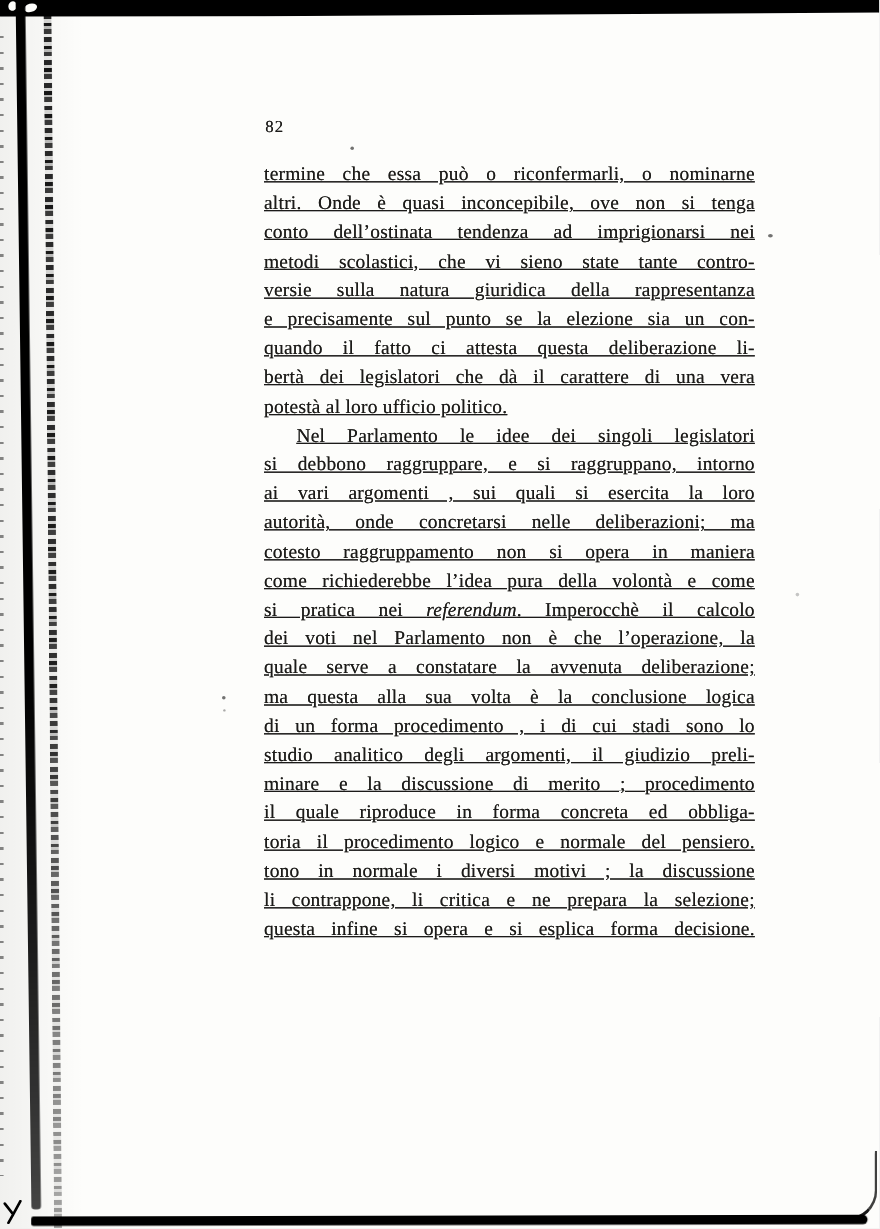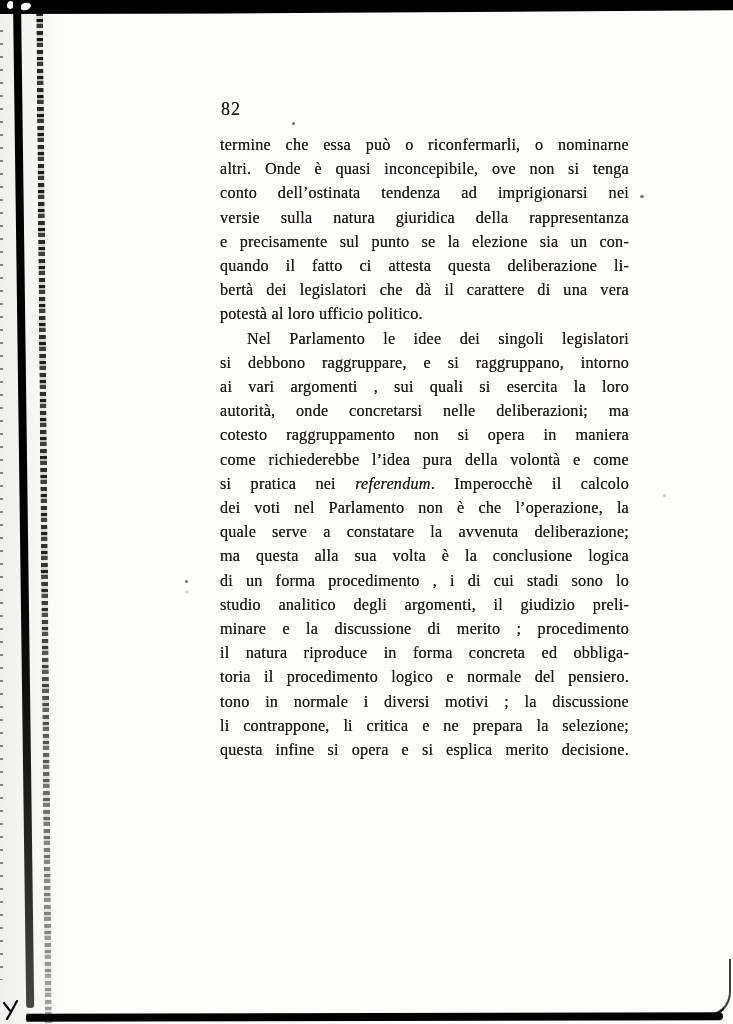--- a/index.html
+++ b/index.html
@@ -72,33 +72,34 @@
   .speck{position:absolute;background:rgba(0,0,0,0.55);border-radius:50%;}
   .speck.s1{left:292px;top:122px;width:3px;height:3px;}
   .speck.s2{left:640px;top:195px;width:4px;height:3px;}
   .speck.s3{left:185px;top:580px;width:3px;height:3px;}
   .speck.s4{left:663px;top:494px;width:3px;height:3px;opacity:0.4;}
   .speck.s5{left:186px;top:591px;width:2px;height:2px;opacity:0.6;}
 
   
   .page-number{
     position:absolute;left:221px;top:99px;
-    font-size:18px;letter-spacing:1px;
+    font-size:14px;letter-spacing:1px;
     text-shadow:0 0 0.35px rgba(28,27,25,0.8);
   }
   .text-block{
     position:absolute;left:220px;top:133px;width:409px;
     font-size:16.2px;line-height:24.2px;
     letter-spacing:0.2px;
     text-shadow:0 0 0.35px rgba(28,27,25,0.8);
   }
   .line{
     text-align:justify;
     text-align-last:justify;
     white-space:normal;
+    text-decoration:underline;
   }
   .line.align-left{text-align-last:left;}
   .line.indent{text-indent:27px;}
   .italic{font-style:italic;}
 </style>
 </head>
 <body>
 
 <div class="scan-page" style="--paper: #fdfdfb; --ink: #1c1b19; --edge: #000000;">
 
@@ -117,38 +118,39 @@
   <div class="speck s2"></div>
   <div class="speck s3"></div>
   <div class="speck s4"></div>
   <div class="speck s5"></div>
 
   <div class="page-number">82</div>
   <div class="text-block" id="text-block">
       <div class="line"><span>termine che essa può o riconfermarli, o nominarne</span></div>
       <div class="line"><span>altri. Onde è quasi inconcepibile, ove non si tenga</span></div>
       <div class="line"><span>conto dell’ostinata tendenza ad imprigionarsi nei</span></div>
+      <div class="line"><span>metodi scolastici, che vi sieno state tante contro-</span></div>
       <div class="line"><span>versie sulla natura giuridica della rappresentanza</span></div>
       <div class="line"><span>e precisamente sul punto se la elezione sia un con-</span></div>
       <div class="line"><span>quando il fatto ci attesta questa deliberazione li-</span></div>
       <div class="line"><span>bertà dei legislatori che dà il carattere di una vera</span></div>
       <div class="line align-left"><span>potestà al loro ufficio politico.</span></div>
       <div class="line indent"><span>Nel Parlamento le idee dei singoli legislatori</span></div>
       <div class="line"><span>si debbono raggruppare, e si raggruppano, intorno</span></div>
       <div class="line"><span>ai vari argomenti , sui quali si esercita la loro</span></div>
       <div class="line"><span>autorità, onde concretarsi nelle deliberazioni; ma</span></div>
       <div class="line"><span>cotesto raggruppamento non si opera in maniera</span></div>
       <div class="line"><span>come richiederebbe l’idea pura della volontà e come</span></div>
       <div class="line"><span>si pratica nei </span><span class="italic">referendum</span><span>. Imperocchè il calcolo</span></div>
       <div class="line"><span>dei voti nel Parlamento non è che l’operazione, la</span></div>
       <div class="line"><span>quale serve a constatare la avvenuta deliberazione;</span></div>
       <div class="line"><span>ma questa alla sua volta è la conclusione logica</span></div>
       <div class="line"><span>di un forma procedimento , i di cui stadi sono lo</span></div>
       <div class="line"><span>studio analitico degli argomenti, il giudizio preli-</span></div>
       <div class="line"><span>minare e la discussione di merito ; procedimento</span></div>
-      <div class="line"><span>il natura riproduce in forma concreta ed obbliga-</span></div>
+      <div class="line"><span>il quale riproduce in forma concreta ed obbliga-</span></div>
       <div class="line"><span>toria il procedimento logico e normale del pensiero.</span></div>
       <div class="line"><span>tono in normale i diversi motivi ; la discussione</span></div>
       <div class="line"><span>li contrappone, li critica e ne prepara la selezione;</span></div>
-      <div class="line"><span>questa infine si opera e si esplica merito decisione.</span></div>
+      <div class="line"><span>questa infine si opera e si esplica forma decisione.</span></div>
     </div>
 
 </div>
 
 </body></html>

